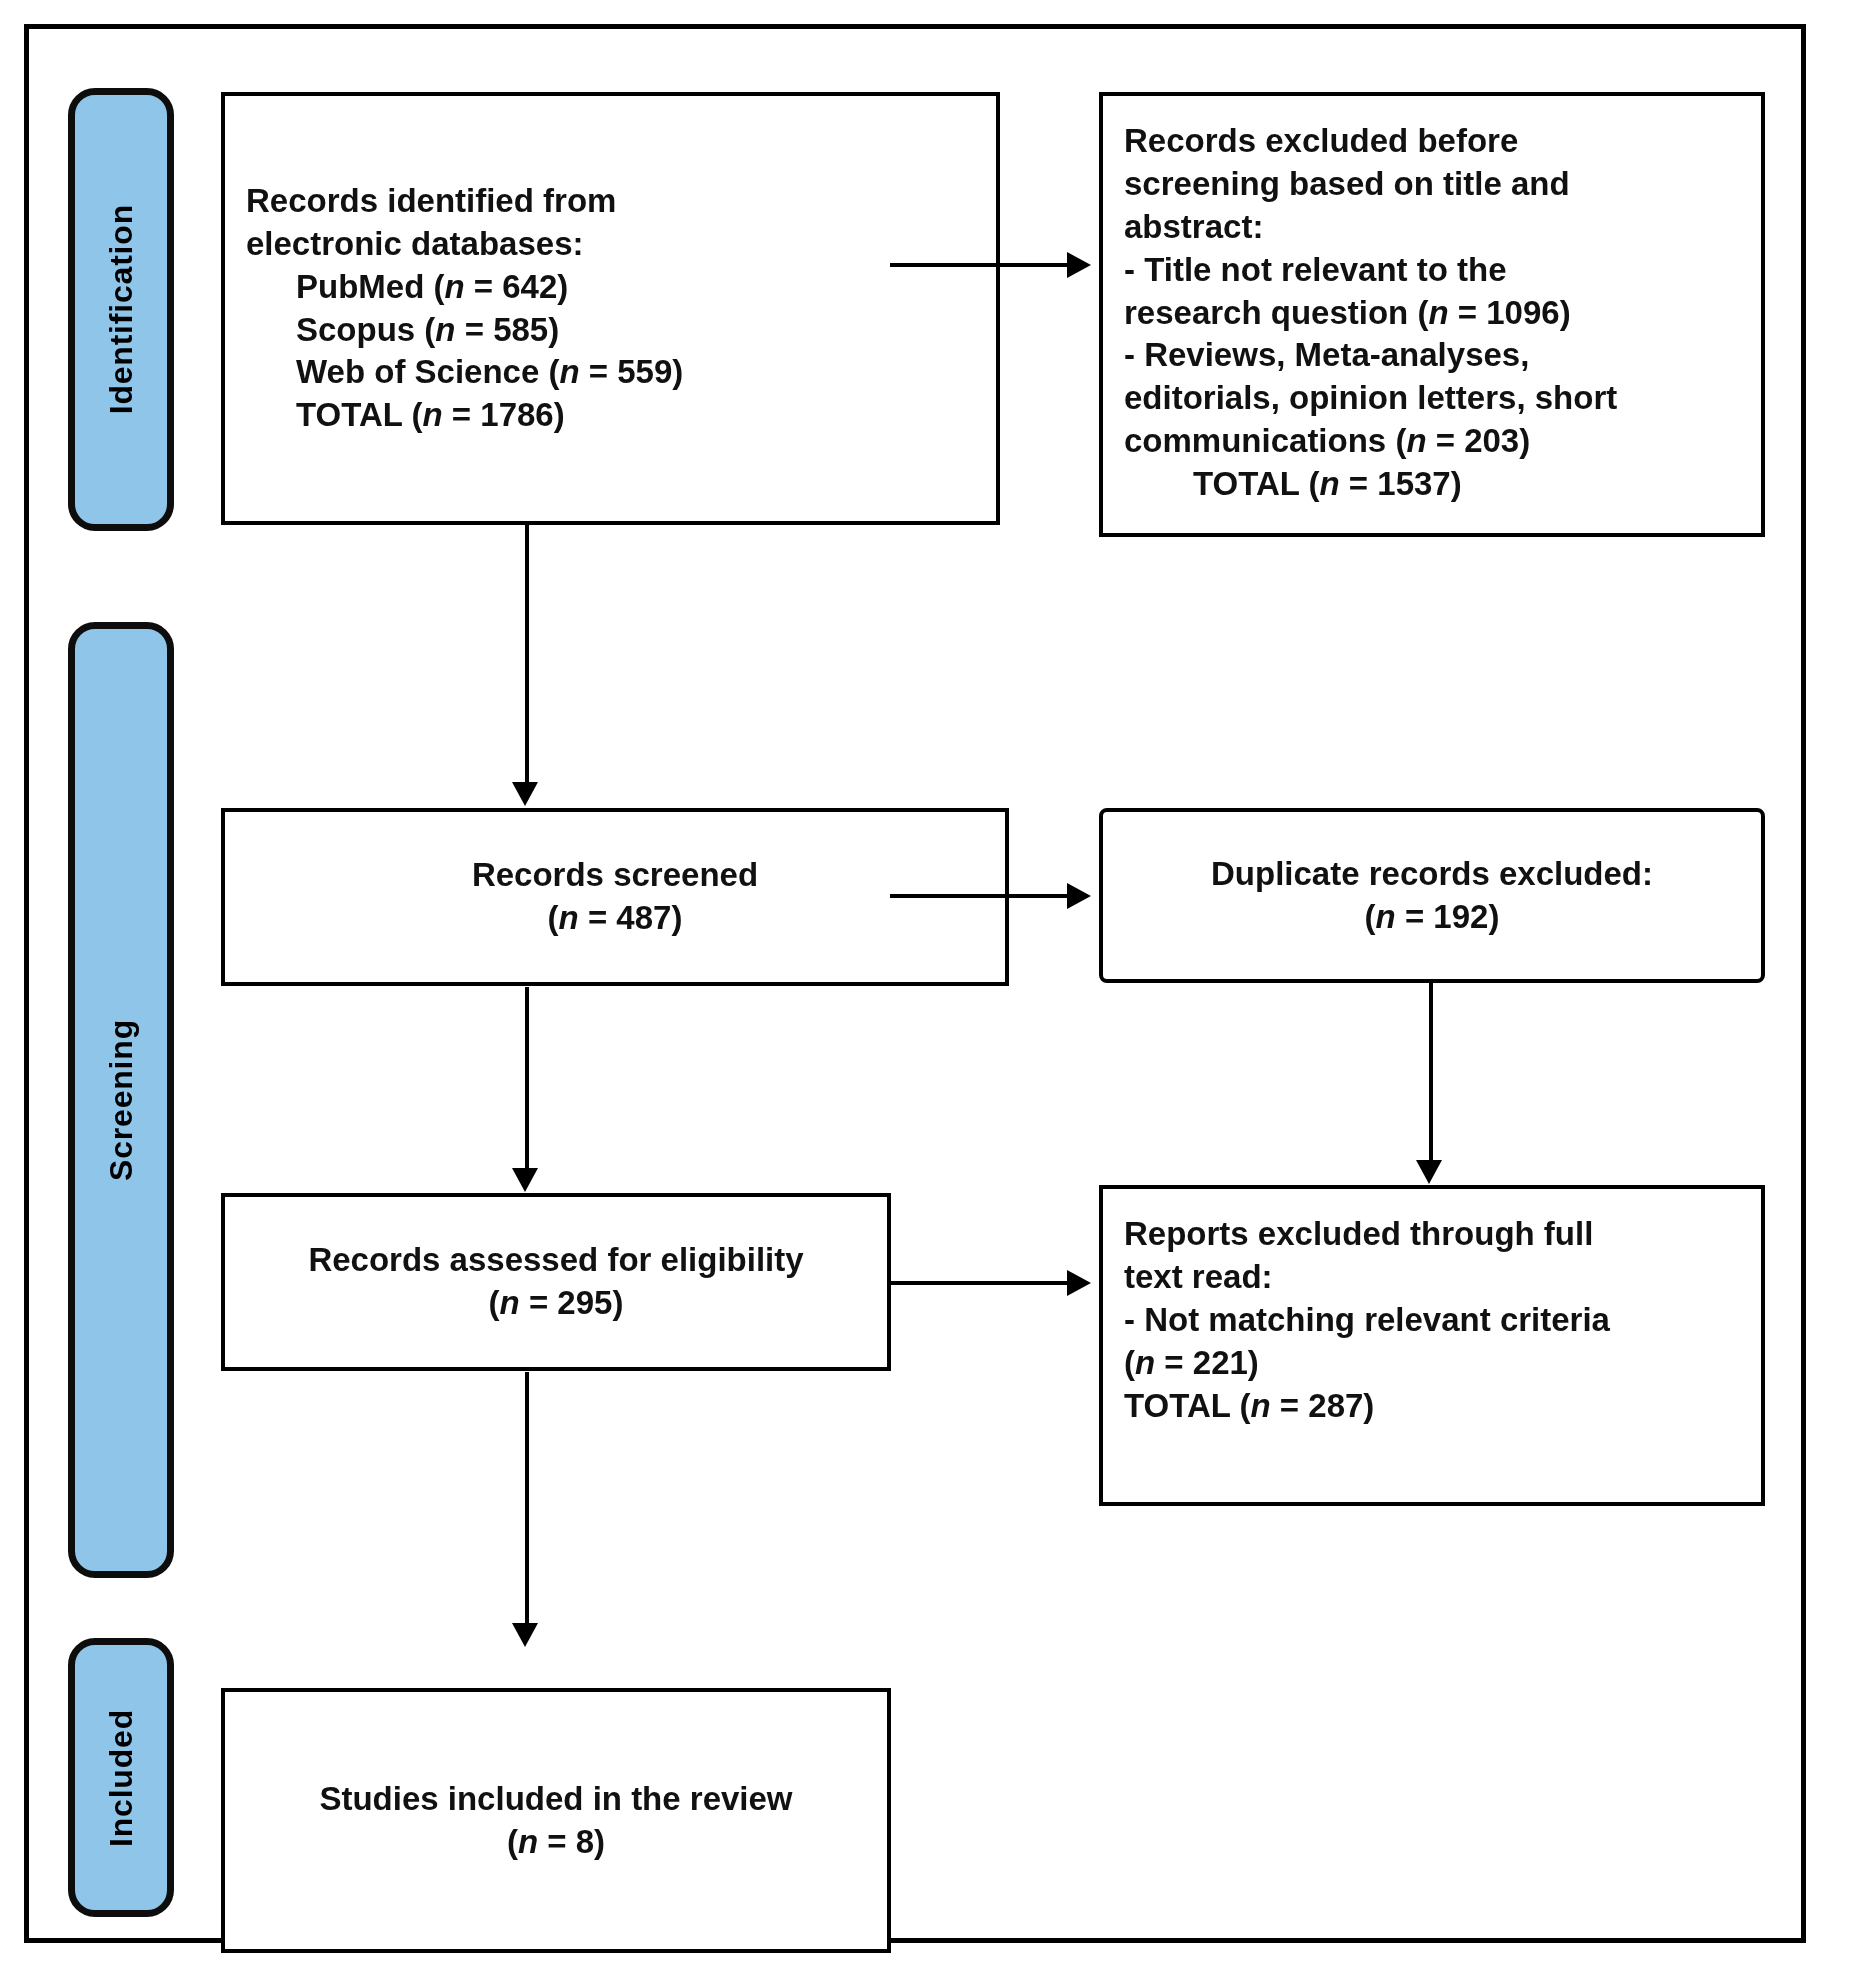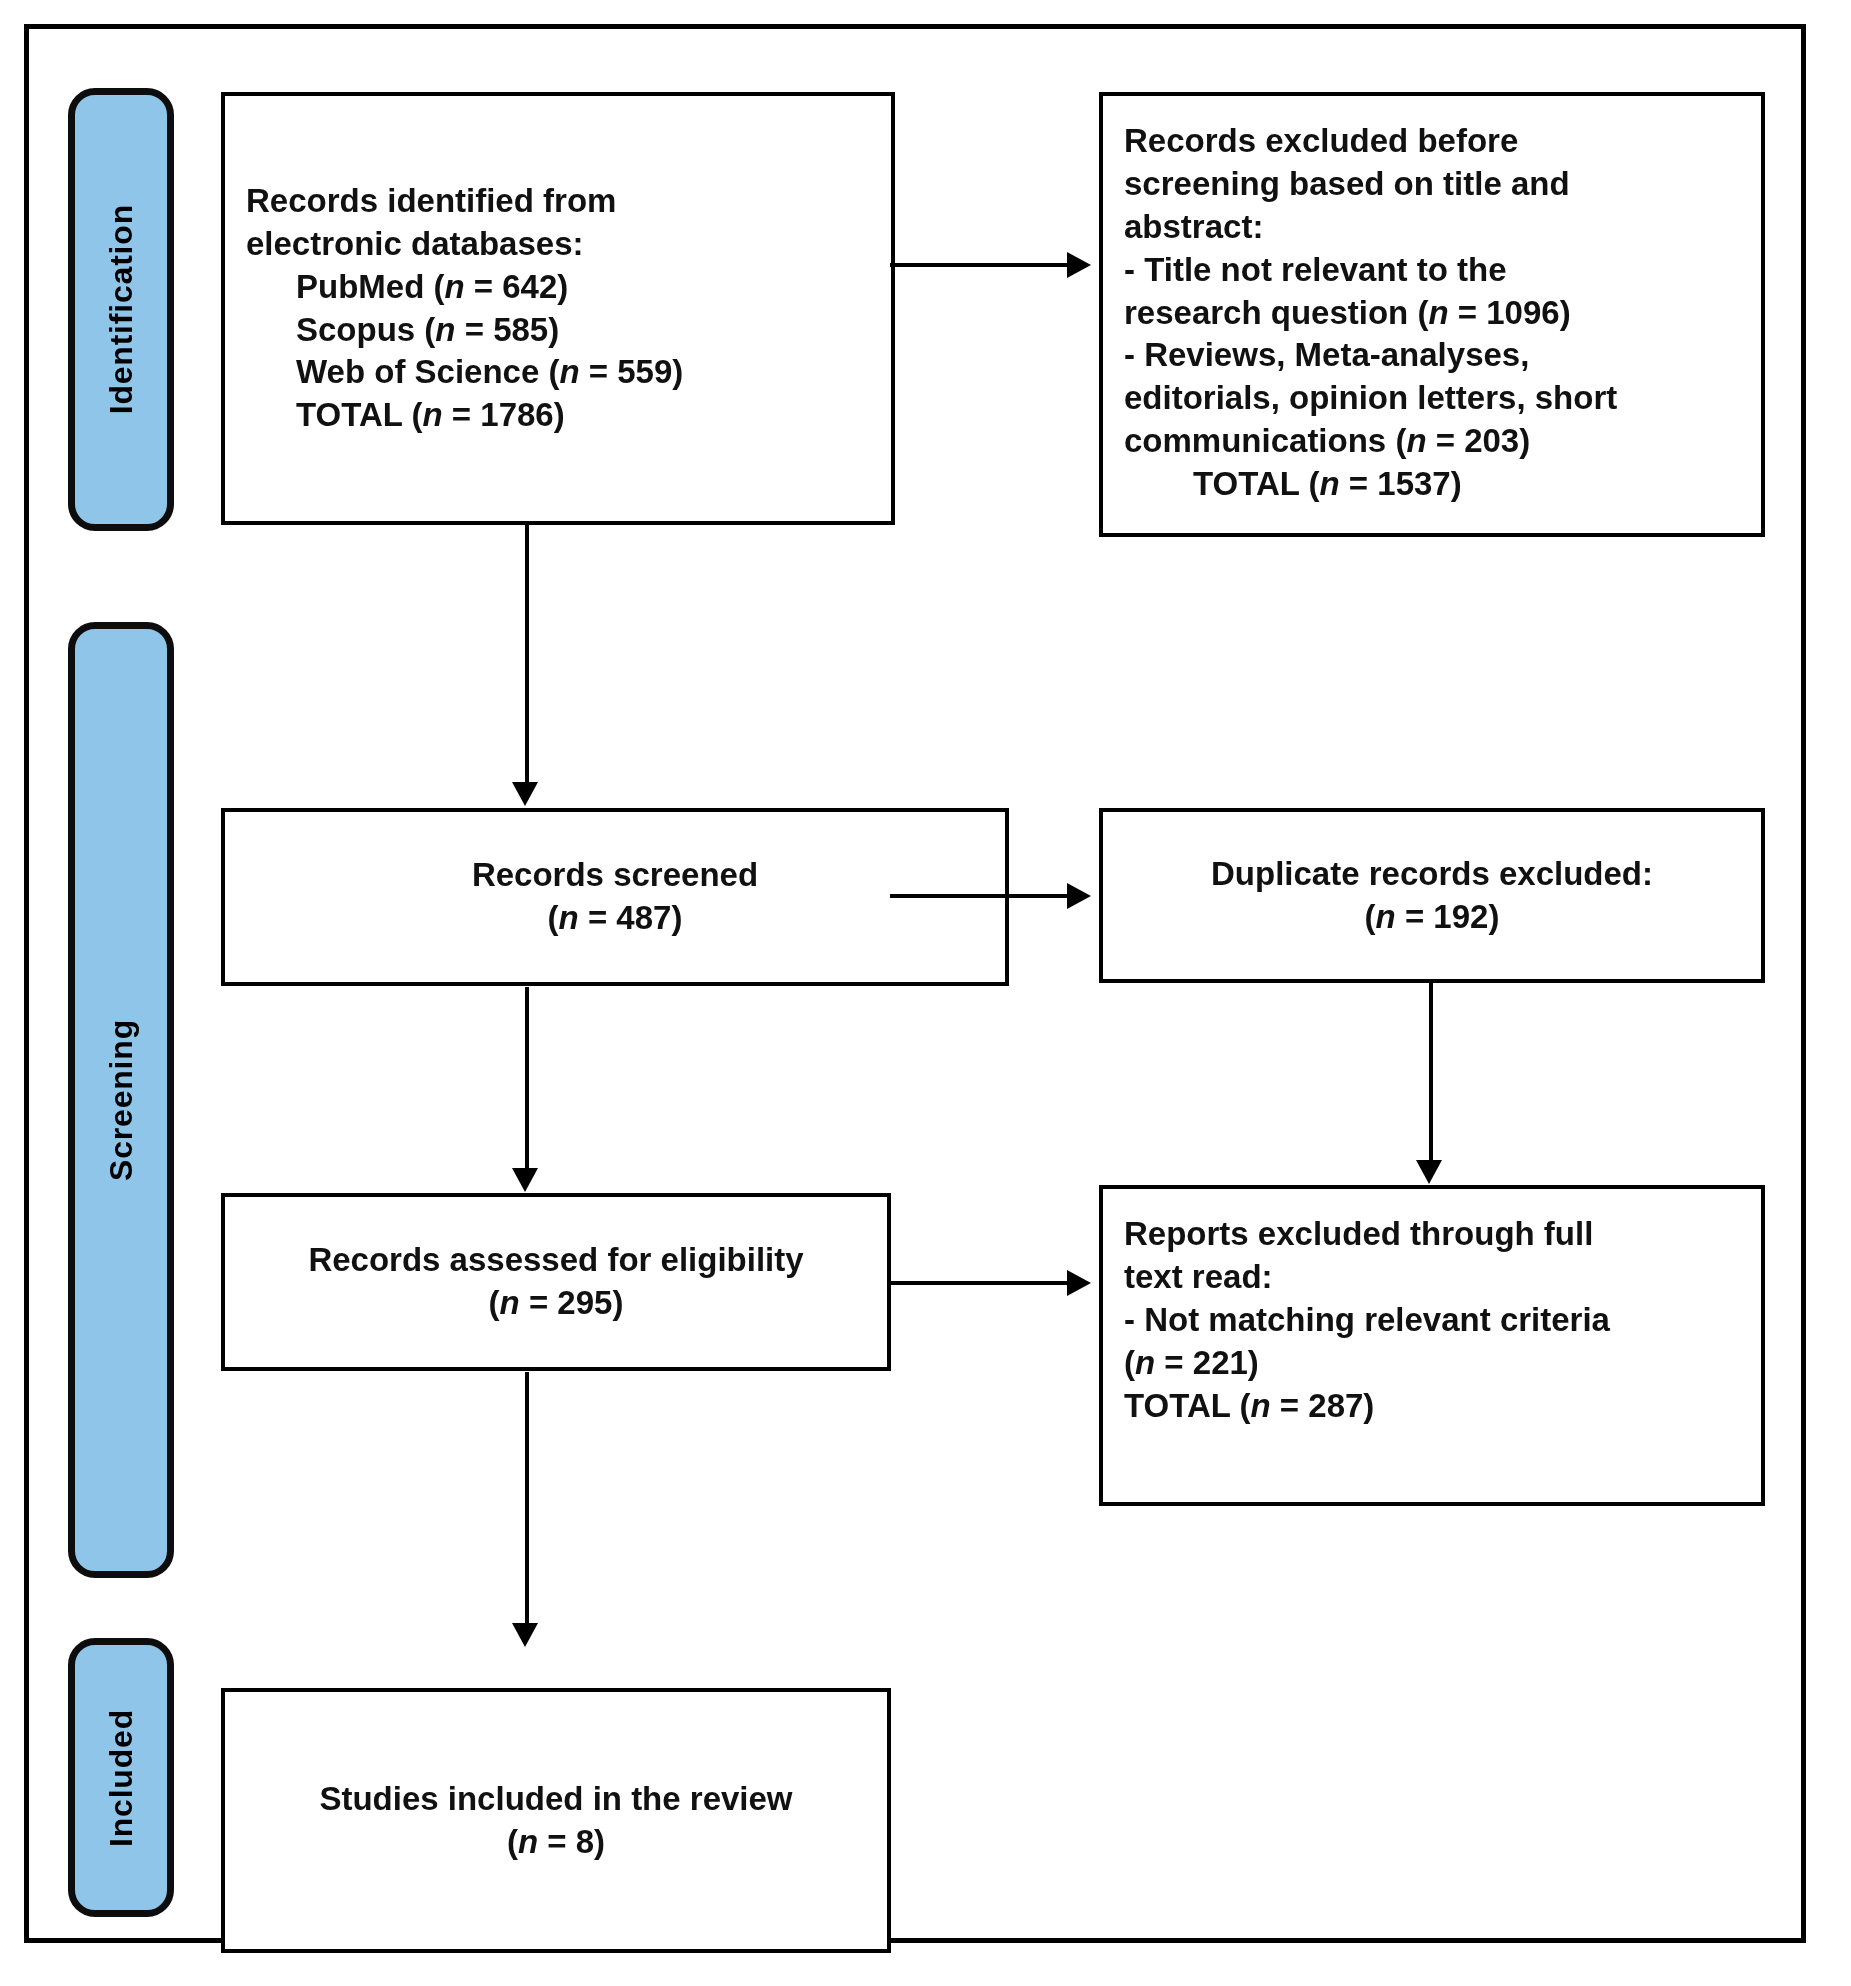--- a/index.html
+++ b/index.html
@@ -69,28 +69,28 @@
   .box.center-v{ display:flex; align-items:center; }
   .box.top-v   { display:flex; align-items:flex-start; }
   .box.top-v .box-inner{ padding-top:24px; }
   .txt-center{ text-align:center; }
   .txt-left  { text-align:left; }
   .indent{ padding-left:50px; display:block; }
   .indent2{ padding-left:69px; display:block; }
   i{ font-style:italic; }
 
   
-  #box-identified    { left:221px; top:92px;  width:674px; height:433px; }
+  #box-identified    { left:221px; top:92px;  width:779px; height:433px; }
   #box-screened      { left:221px; top:808px; width:788px; height:178px; }
   #box-eligibility   { left:221px; top:1193px; width:670px; height:178px; }
   #box-included      { left:221px; top:1648px; width:670px; height:265px;margin-top:40px; }
 
   
   #box-excluded-pre  { left:1099px; top:92px;  width:666px; height:445px; }
-  #box-duplicates    { left:1099px; top:808px; width:666px; height:175px; }
+  #box-duplicates    { left:1099px; top:808px; width:666px; height:175px;border-radius:8px; }
   #box-excluded-full { left:1099px; top:1185px; width:666px; height:321px; }
 
   
   .vline{
     position:absolute;
     width:4px;
     background:#000000;
   }
   .hline{
     position:absolute;

